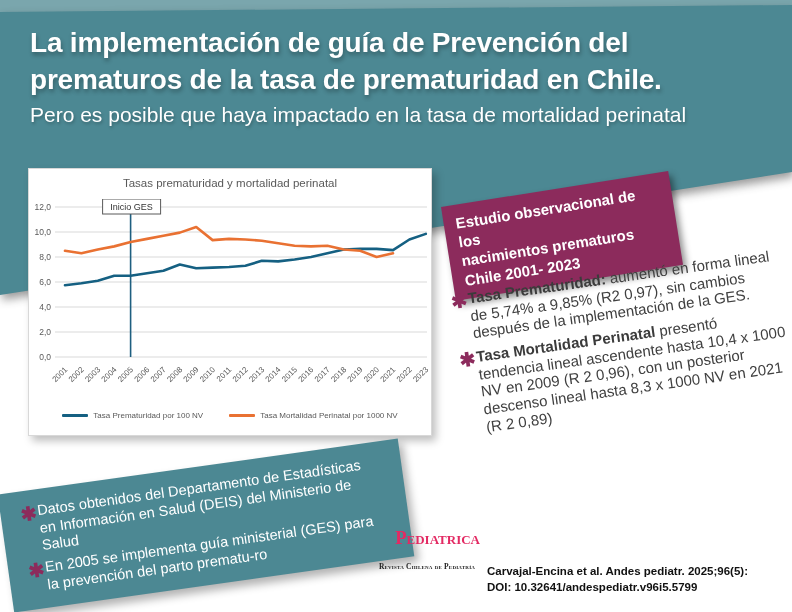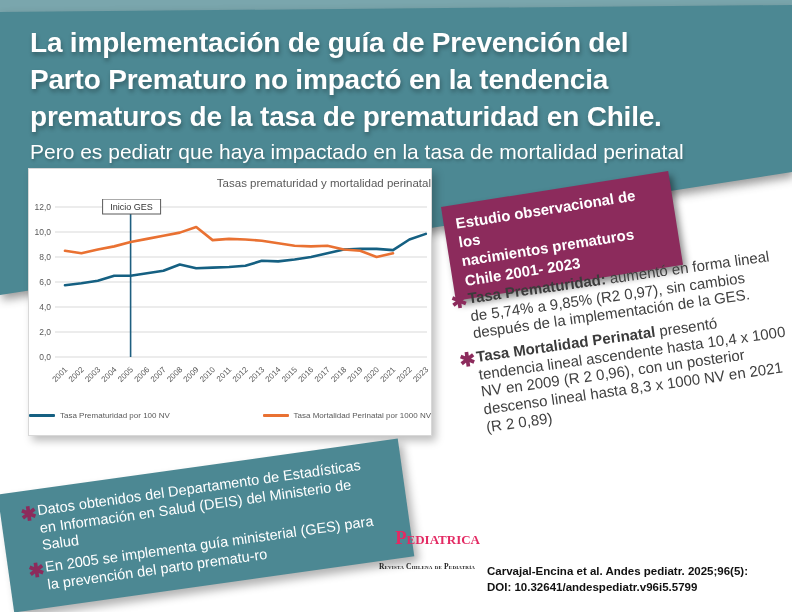--- a/index.html
+++ b/index.html
@@ -15,22 +15,22 @@
                 clip-path:polygon(0 12px,100% 5px,100% 172px,0 295px);}
   .header-content{position:absolute;left:30px;top:24px;width:740px;color:#ffffff;}
   .title{font-size:28px;font-weight:bold;line-height:37px;letter-spacing:-0.2px;
          text-shadow:1px 3px 4px rgba(0,0,0,0.3);}
   .subtitle{font-size:21px;font-weight:400;margin-top:5px;text-shadow:1px 2px 3px rgba(0,0,0,0.25);}
 
   
   .chart-card{position:absolute;left:28px;top:168px;width:404px;height:268px;background:#fff;
               border:1px solid #d8d8d8;box-shadow:4px 5px 8px rgba(0,0,0,0.25);
               padding-top:8px;box-sizing:border-box;}
-  .chart-title{text-align:right;font-size:11.5px;color:#595959;height:22px;}
-  .legend{display:flex;justify-content:space-between;gap:26px;font-size:8px;color:#595959;margin-top:8px;}
+  .chart-title{text-align:center;font-size:11.5px;color:#595959;height:22px;}
+  .legend{display:flex;justify-content:center;gap:26px;font-size:8px;color:#595959;margin-top:8px;}
   .legend-item{display:flex;align-items:center;}
   .legend-line{display:inline-block;width:26px;height:3px;margin-right:5px;border-radius:1px;}
 
   
   .study-banner{position:absolute;left:441px;top:207px;width:230px;background:#8c2b5c;color:#fff;
                 padding:9px 12px;box-sizing:border-box;font-size:15px;font-weight:600;line-height:1.28;
                 transform:rotate(-9deg);transform-origin:left top;
                 box-shadow:3px 5px 7px rgba(0,0,0,0.45);}
 
   
@@ -63,24 +63,23 @@
 <div class="canvas">
 
   <div class="header-light"></div>
   <div class="header-shadow-wrap">
     <div class="header-band"></div>
   </div>
 
   <div class="header-content">
     <div class="title">
       <div>La implementación de guía de Prevención del</div>
-      <div>Parto Prematuro  no impactó en la tendencia</div>
       <div>prematuros de la tasa de prematuridad en Chile.</div>
     </div>
-    <div class="subtitle">Pero es pediatr que haya impactado en la tasa de mortalidad perinatal</div>
+    <div class="subtitle">Pero es posible que haya impactado en la tasa de mortalidad perinatal</div>
   </div>
 
   <div class="chart-card">
     <div class="chart-title">Tasas prematuridad  y mortalidad perinatal</div>
     <svg id="chart-svg" width="402" height="200" viewBox="0 0 402 200">
         <g>
           <line x1="26" y1="158" x2="398" y2="158" stroke="#d9d9d9" stroke-width="1"></line>
           <line x1="26" y1="133" x2="398" y2="133" stroke="#d9d9d9" stroke-width="1"></line>
           <line x1="26" y1="108" x2="398" y2="108" stroke="#d9d9d9" stroke-width="1"></line>
           <line x1="26" y1="83" x2="398" y2="83" stroke="#d9d9d9" stroke-width="1"></line>

